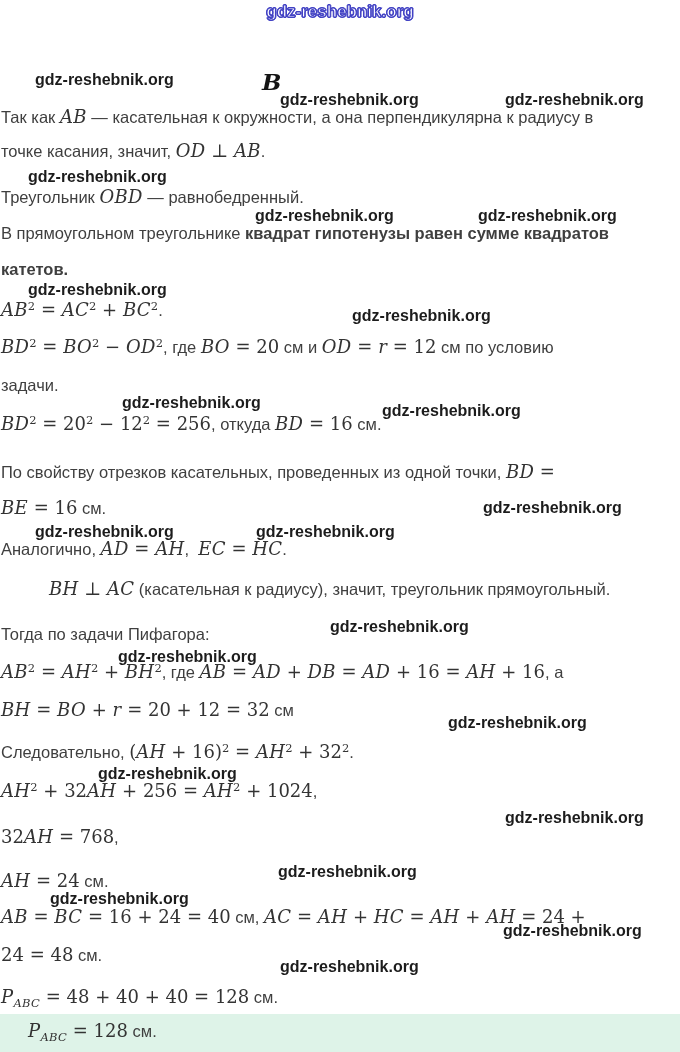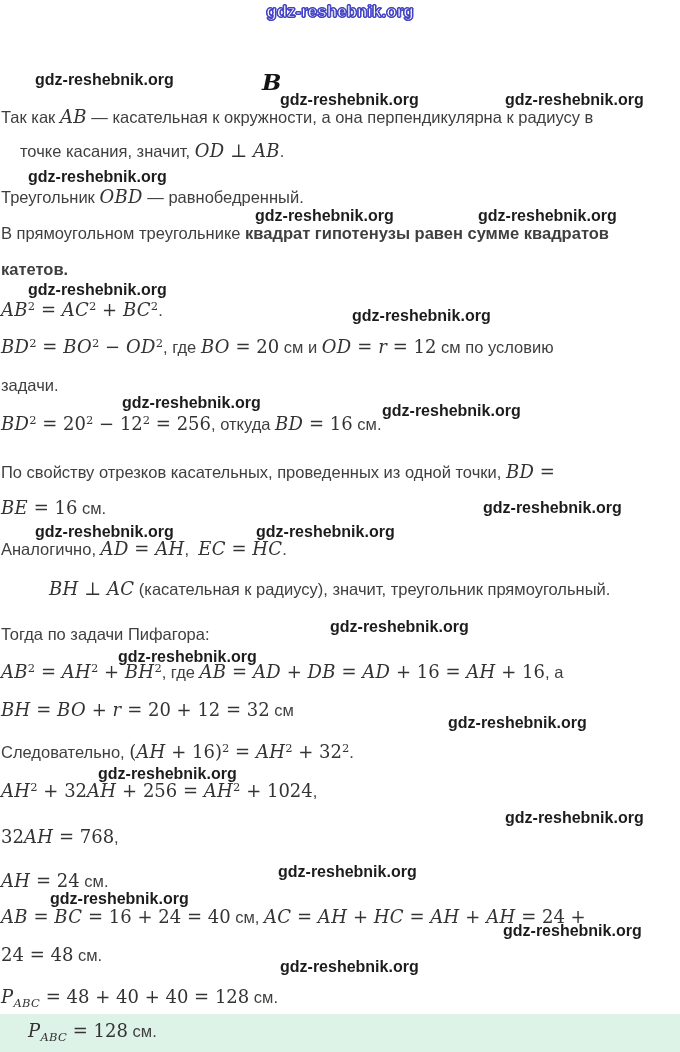--- a/index.html
+++ b/index.html
@@ -76,21 +76,21 @@
       <div class="wm" style="left: 448px; top: 714px;">gdz-reshebnik.org</div>
       <div class="wm" style="left: 98px; top: 765px;">gdz-reshebnik.org</div>
       <div class="wm" style="left: 505px; top: 809px;">gdz-reshebnik.org</div>
       <div class="wm" style="left: 278px; top: 863px;">gdz-reshebnik.org</div>
       <div class="wm" style="left: 50px; top: 890px;">gdz-reshebnik.org</div>
       <div class="wm" style="left: 503px; top: 922px;">gdz-reshebnik.org</div>
       <div class="wm" style="left: 280px; top: 958px;">gdz-reshebnik.org</div>
     </div>
   <div id="lines-layer">
       <div class="tline" style="top: 106px; text-align: right;"><span class="ru">Так как </span><span class="m"><i>AB</i></span><span class="ru"> — касательная к окружности, а она перпендикулярна к радиусу в</span></div>
-      <div class="tline" style="top: 140px; padding-left: 19px;"><span class="ru">точке касания, значит, </span><span class="m"><i>OD</i> ⊥ <i>AB</i></span><span class="ru">.</span></div>
+      <div class="tline" style="top: 140px;"><span class="ru">точке касания, значит, </span><span class="m"><i>OD</i> ⊥ <i>AB</i></span><span class="ru">.</span></div>
       <div class="tline" style="top: 186px;"><span class="ru">Треугольник </span><span class="m"><i>OBD</i></span><span class="ru"> — равнобедренный.</span></div>
       <div class="tline" style="top: 222px;"><span class="ru">В прямоугольном треугольнике </span><span class="ru b">квадрат гипотенузы равен сумме квадратов</span></div>
       <div class="tline" style="top: 258px;"><span class="ru b">катетов.</span></div>
       <div class="tline" style="top: 299px;"><span class="m"><i>AB</i><sup>2</sup> = <i>AC</i><sup>2</sup> + <i>BC</i><sup>2</sup></span><span class="ru">.</span></div>
       <div class="tline" style="top: 336px;"><span class="m"><i>BD</i><sup>2</sup> = <i>BO</i><sup>2</sup> − <i>OD</i><sup>2</sup></span><span class="ru">, где </span><span class="m"><i>BO</i> = 20</span><span class="ru"> см и </span><span class="m"><i>OD</i> = <i>r</i> = 12</span><span class="ru"> см по условию</span></div>
       <div class="tline" style="top: 374px;"><span class="ru">задачи.</span></div>
       <div class="tline" style="top: 413px;"><span class="m"><i>BD</i><sup>2</sup> = 20<sup>2</sup> − 12<sup>2</sup> = 256</span><span class="ru">, откуда </span><span class="m"><i>BD</i> = 16</span><span class="ru"> см.</span></div>
       <div class="tline" style="top: 461px;"><span class="ru">По свойству отрезков касательных, проведенных из одной точки, </span><span class="m"><i>BD</i> =</span></div>
       <div class="tline" style="top: 497px;"><span class="m"><i>BE</i> = 16</span><span class="ru"> см.</span></div>
       <div class="tline" style="top: 538px;"><span class="ru">Аналогично, </span><span class="m"><i>AD</i> = <i>AH</i></span><span class="ru">,  </span><span class="m"><i>EC</i> = <i>HC</i></span><span class="ru">.</span></div>

